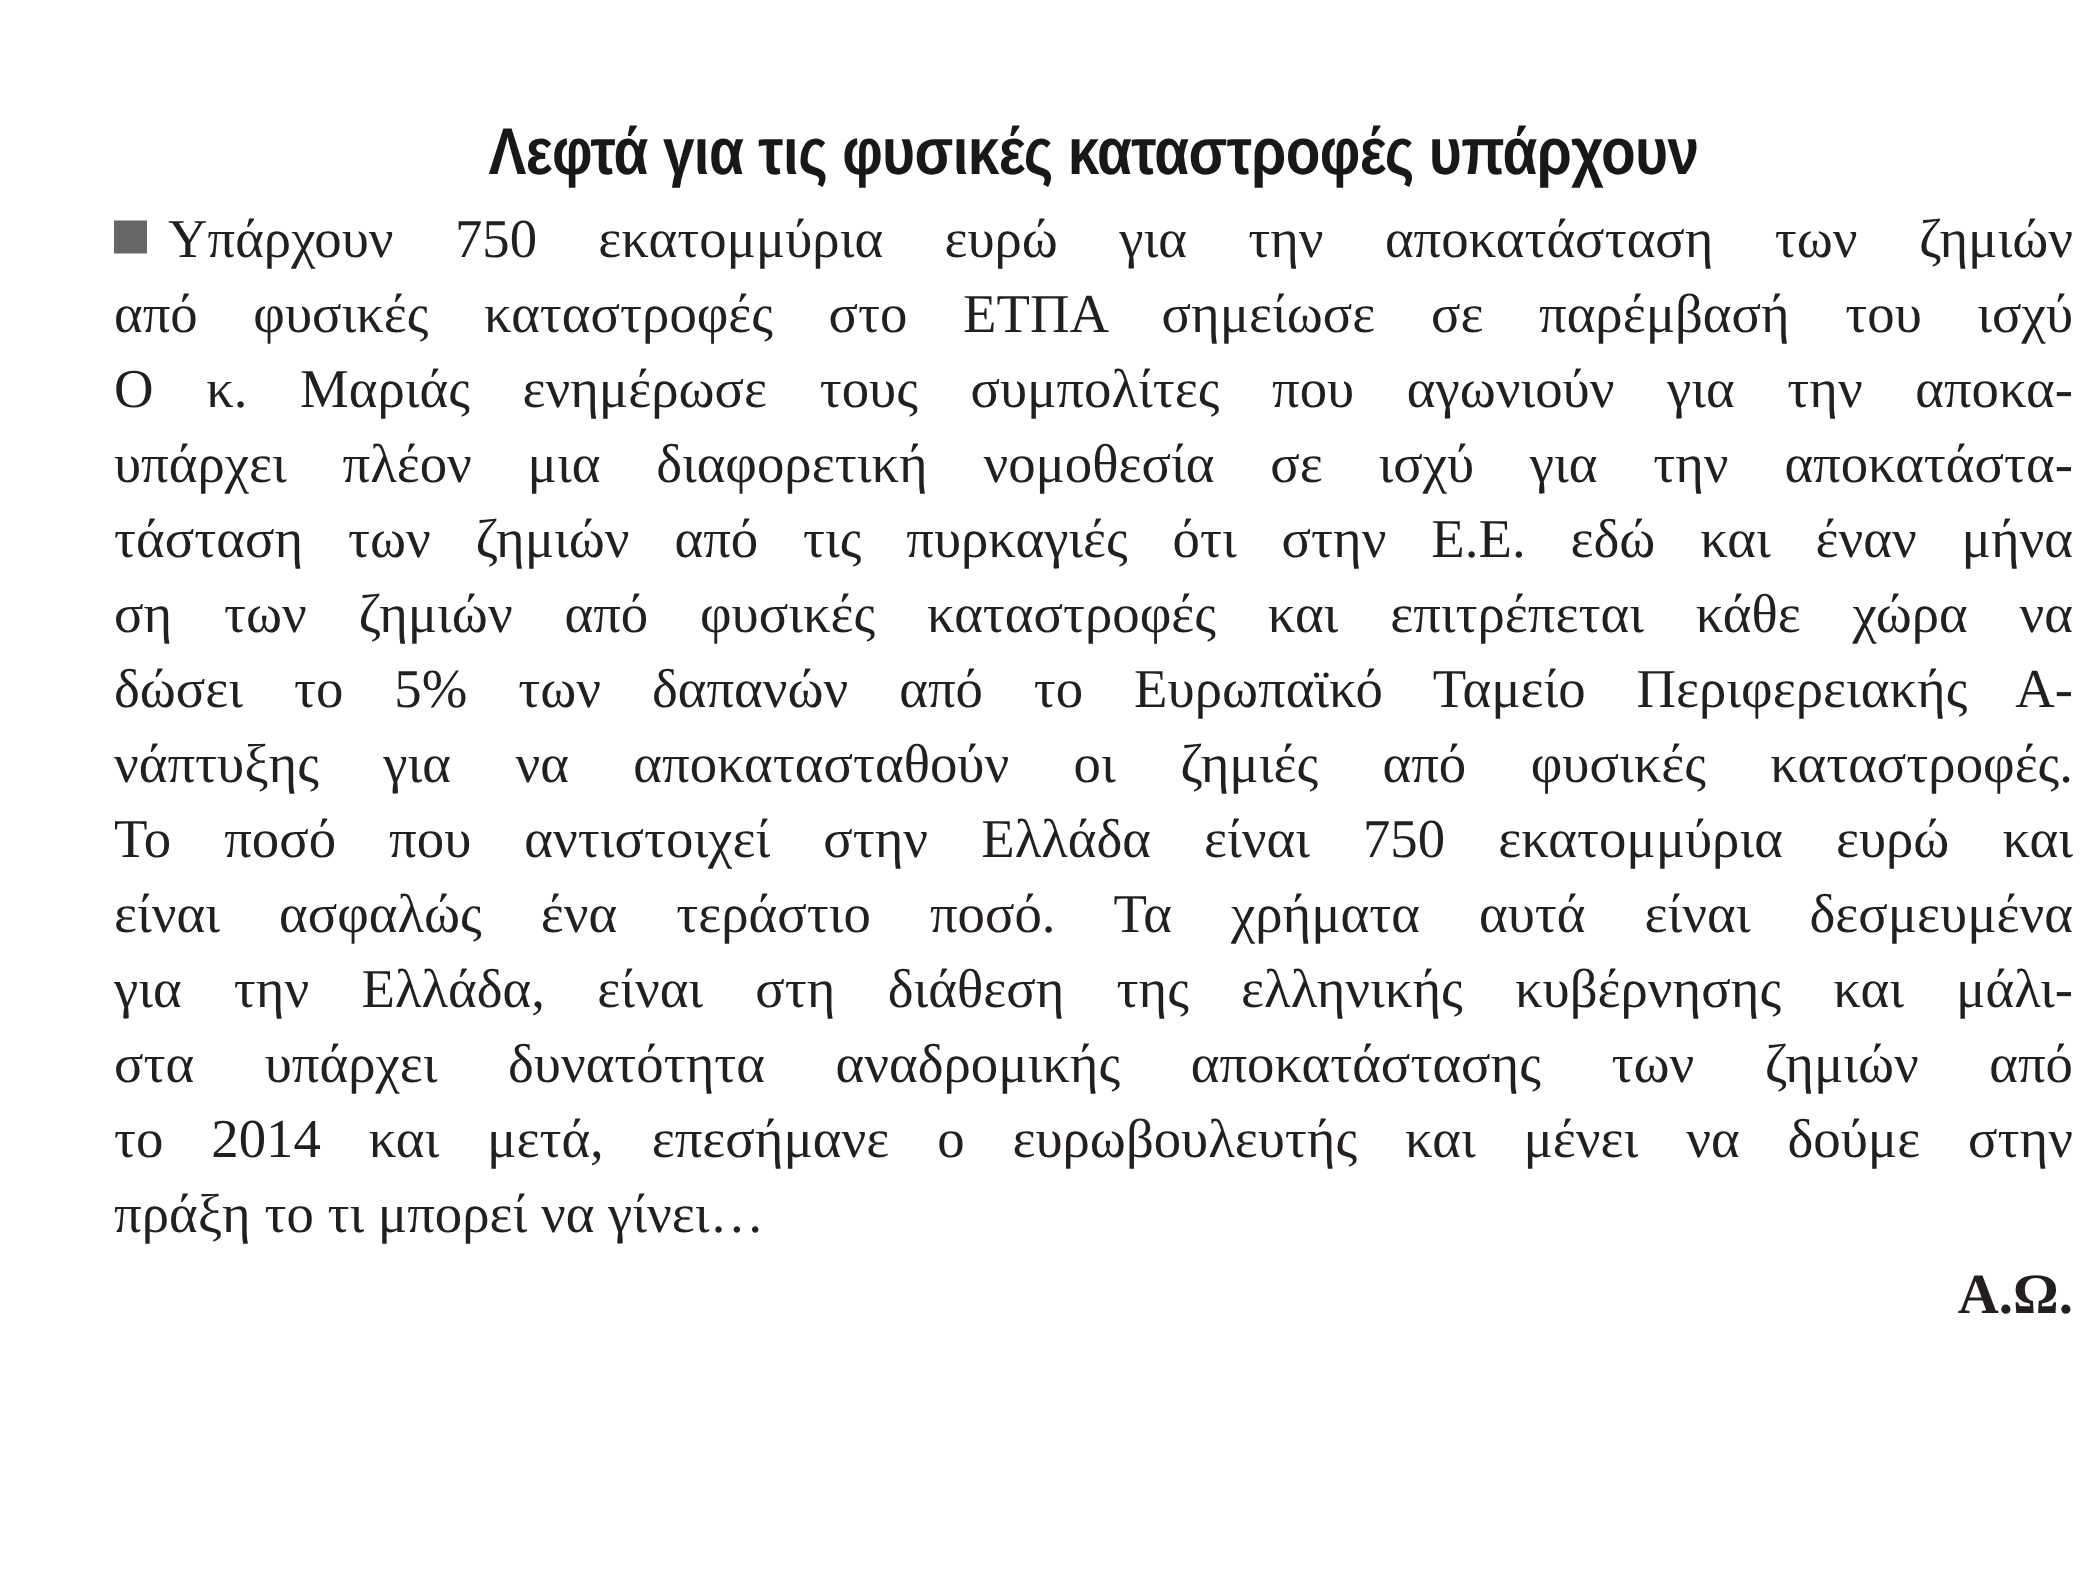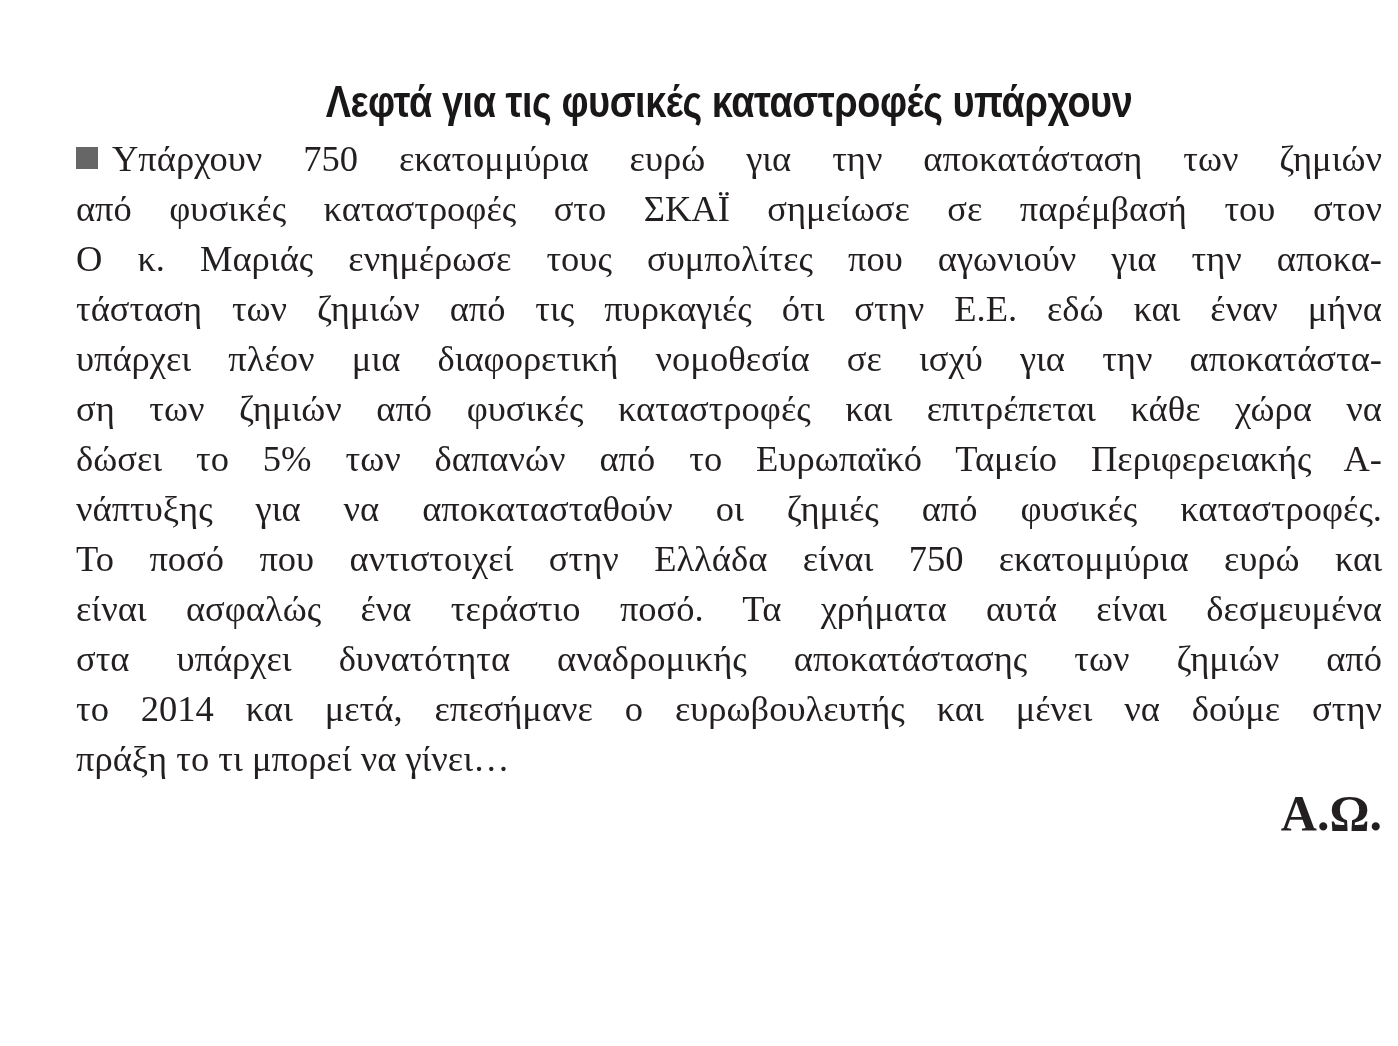--- a/index.html
+++ b/index.html
@@ -61,43 +61,44 @@
     }
     .name-under {
       font-weight: bold;
       text-decoration: underline;
       text-decoration-thickness: 3px;
       text-underline-offset: 6px;
     }
     .signature {
       font-family: "Liberation Serif", "DejaVu Serif", serif;
       font-weight: bold;
-      font-size: 50px;
+      font-size: 38px;
       line-height: 50px;
       text-align: right;
       margin-top: 4px;
     }
   </style>
 </head>
 <body>
 
 <div class="article">
   <h1 class="headline">Λεφτά για τις φυσικές καταστροφές υπάρχουν</h1>
 
   <div class="body-text">
     <span class="line"><span class="bullet"></span><span>Υπάρχουν 750 εκατομμύρια ευρώ για την αποκατάσταση των ζημιών</span></span>
-    <span class="line">από φυσικές καταστροφές στο ΣΚΑΪ σημείωσε σε παρέμβασή του στον</span>
+    <span class="line">από φυσικές καταστροφές στο ΕΤΠΑ σημείωσε σε παρέμβασή του ισχύ</span>
 
     <span class="line">Ο κ. Μαριάς ενημέρωσε τους συμπολίτες που αγωνιούν για την αποκα-</span>
+    <span class="line">υπάρχει πλέον μια διαφορετική νομοθεσία σε ισχύ για την αποκατάστα-</span>
     <span class="line">τάσταση των ζημιών από τις πυρκαγιές ότι στην Ε.Ε. εδώ και έναν μήνα</span>
-    <span class="line">υπάρχει πλέον μια διαφορετική νομοθεσία σε ισχύ για την αποκατάστα-</span>
     <span class="line">ση των ζημιών από φυσικές καταστροφές και επιτρέπεται κάθε χώρα να</span>
     <span class="line">δώσει το 5% των δαπανών από το Ευρωπαϊκό Ταμείο Περιφερειακής Α-</span>
     <span class="line">νάπτυξης για να αποκατασταθούν οι ζημιές από φυσικές καταστροφές.</span>
     <span class="line">Το ποσό που αντιστοιχεί στην Ελλάδα είναι 750 εκατομμύρια ευρώ και</span>
     <span class="line">είναι ασφαλώς ένα τεράστιο ποσό. Τα χρήματα αυτά είναι δεσμευμένα</span>
+    <span class="line">για την Ελλάδα, είναι στη διάθεση της ελληνικής κυβέρνησης και μάλι-</span>
     <span class="line">στα υπάρχει δυνατότητα αναδρομικής αποκατάστασης των ζημιών από</span>
     <span class="line">το 2014 και μετά, επεσήμανε ο ευρωβουλευτής και μένει να δούμε στην</span>
     <span class="line last">πράξη το τι μπορεί να γίνει…</span>
   </div>
 
   <div class="signature">Α.Ω.</div>
 </div>
 
 </body></html>

